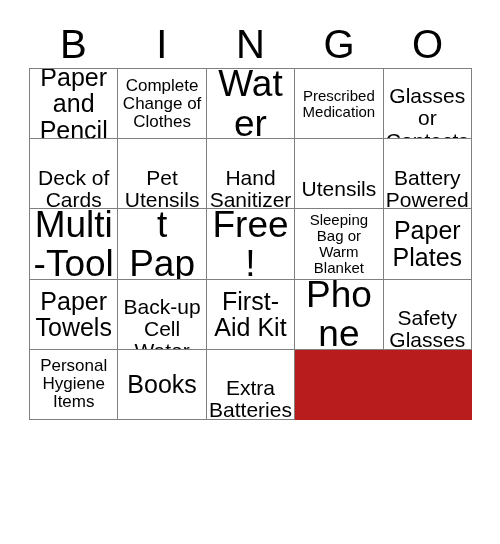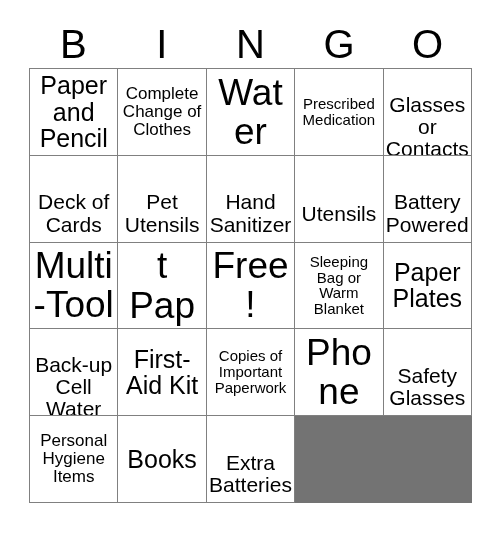--- a/index.html
+++ b/index.html
@@ -39,28 +39,28 @@
     letter-spacing: 0px;
     color: #000000;
     user-select: none;
   }
   
   #grid {
     position: absolute;
     left: 29px;
     top: 68px;
     width: 443px;
-    height: 435px;
+    height: 352px;
     box-sizing: border-box;
     border-top: 1px solid #808080;
     border-left: 1px solid #808080;
     display: grid;
     grid-template-columns: repeat(5, 1fr);
     grid-template-rows: repeat(5, 1fr);
-    background: #737373;
+    background: #b91c1c;
   }
   .cell {
     box-sizing: border-box;
     border-right: 1px solid #808080;
     border-bottom: 1px solid #808080;
     display: flex;
     align-items: center;
     justify-content: center;
     text-align: center;
     padding: 1px 2px;
@@ -138,28 +138,28 @@
     <div class="cell fs-xl">
         <span class="cell-text">Free!</span>
       </div>
     <div class="cell fs-xs">
         <span class="cell-text">Sleeping Bag or Warm Blanket</span>
       </div>
 
     <div class="cell fs-lg">
         <span class="cell-text">Paper Plates</span>
       </div>
+    <div class="cell fs-lg">
+        <span class="cell-text">Paper Towels</span>
+      </div>
     <div class="cell fs-md">
         <span class="cell-text">Back-up Cell Water</span>
       </div>
     <div class="cell fs-lg">
         <span class="cell-text">First-Aid Kit</span>
-      </div>
-    <div class="cell fs-xs">
-        <span class="cell-text">Copies of Important Paperwork</span>
       </div>
 
     <div class="cell fs-xl">
         <span class="cell-text">Phone</span>
       </div>
     <div class="cell fs-md">
         <span class="cell-text">Safety Glasses</span>
       </div>
     <div class="cell fs-sm">
         <span class="cell-text">Personal Hygiene Items</span>

